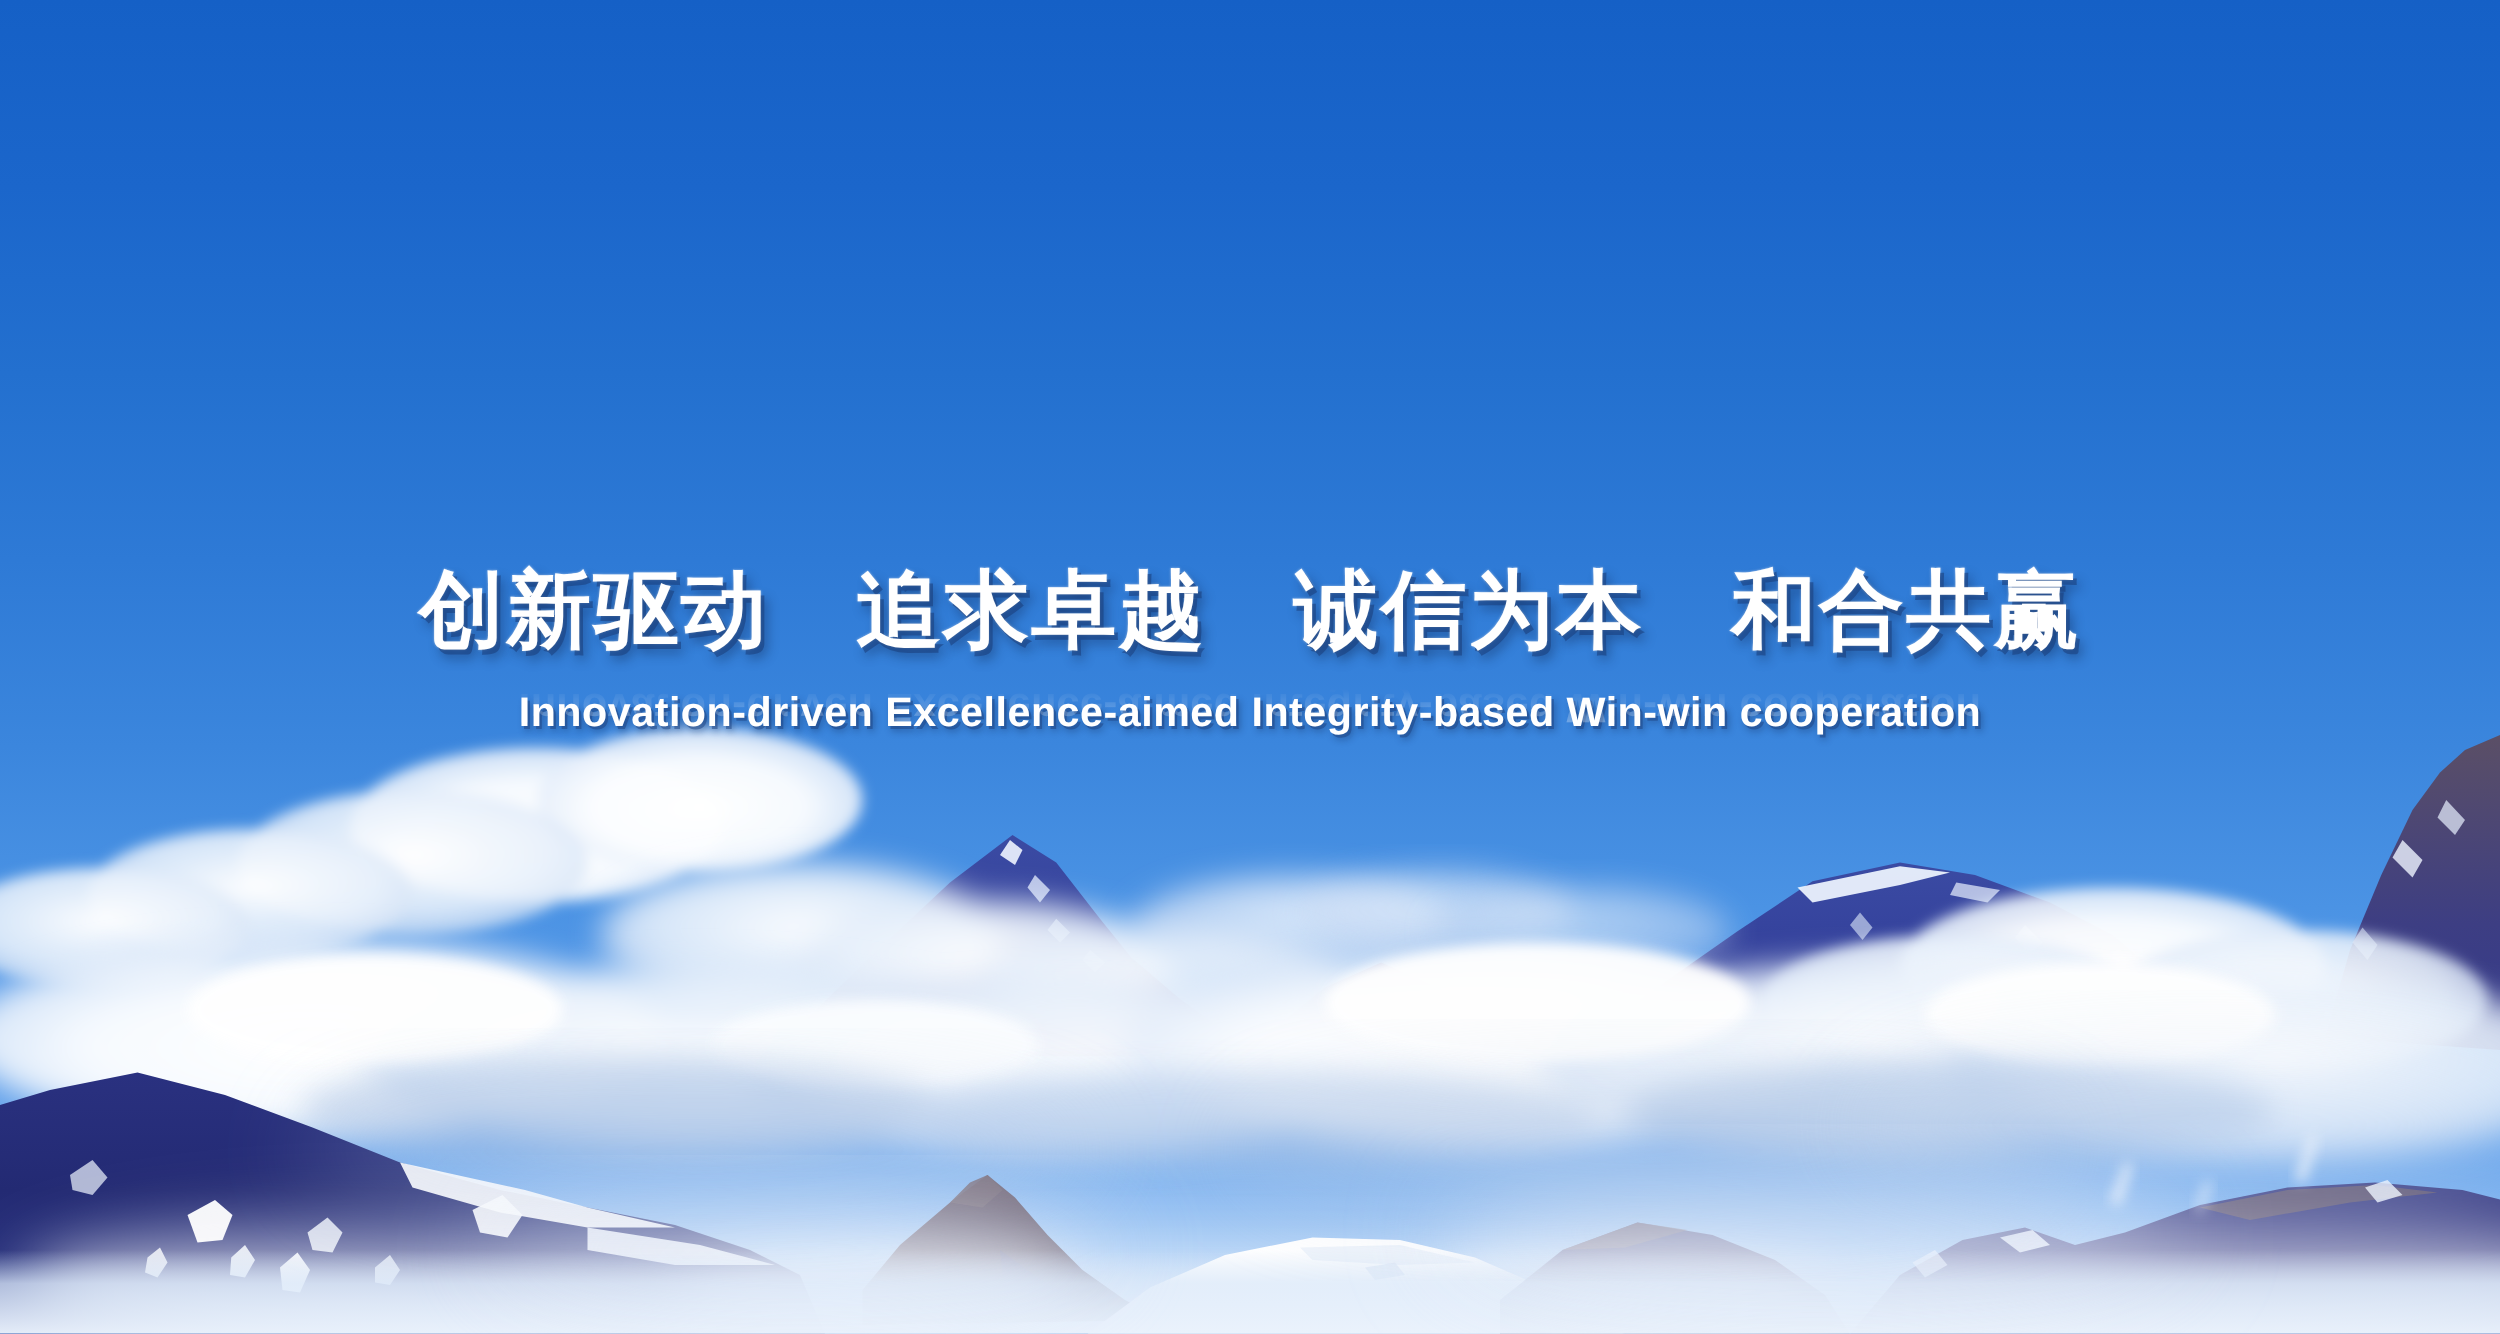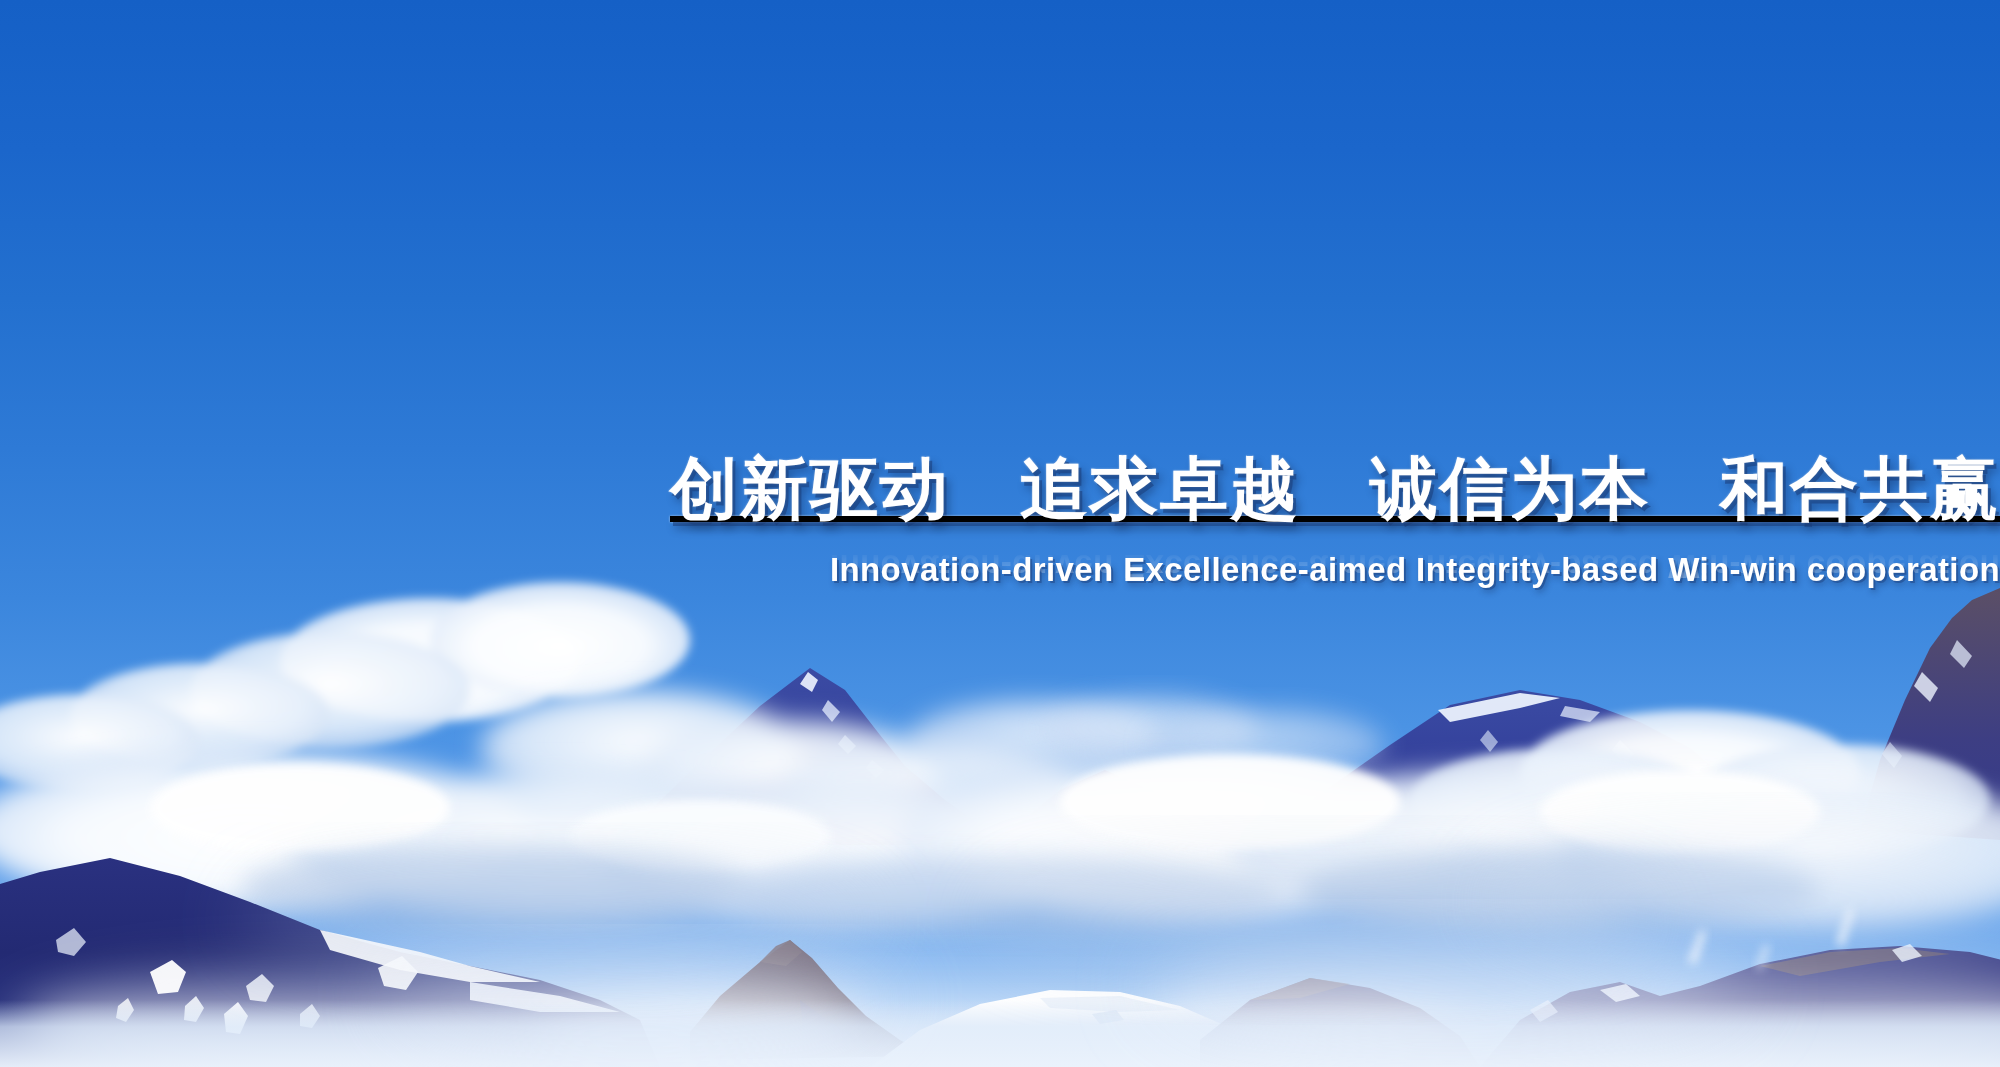--- a/index.html
+++ b/index.html
@@ -45,23 +45,22 @@
   .scenery {
     position:absolute; left:0; top:0;
     width:2000px; height:1067px;
   }
 
   
   .slogan-wrap {
     position:absolute;
     left:0; right:0;
     top:452px;
-    text-align:right;
+    text-align:center;
     pointer-events:none;
-    text-decoration:underline;
   }
   .slogan-cn {
     font-size:68px;
     font-weight:700;
     letter-spacing:2px;
     color:#ffffff;
     line-height:1.08;
     white-space:nowrap;
     text-shadow:
         3px 4px 0px rgba(26,60,120,0.55),

